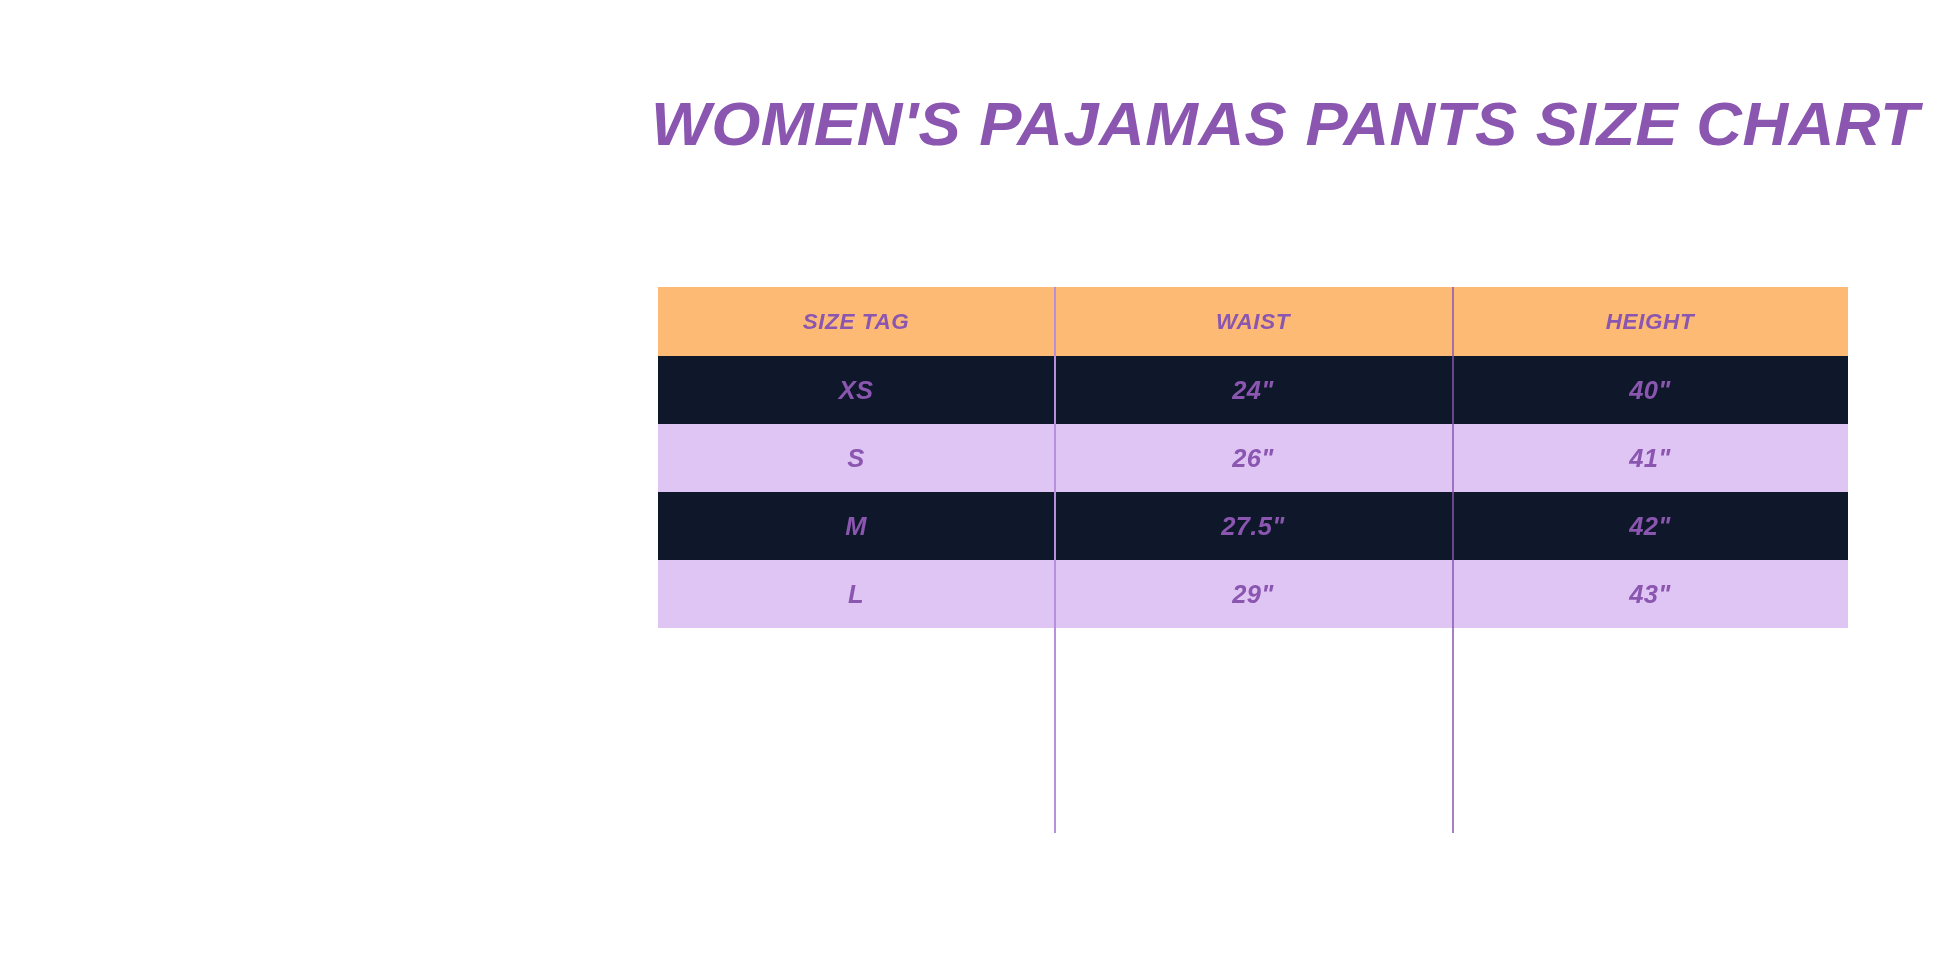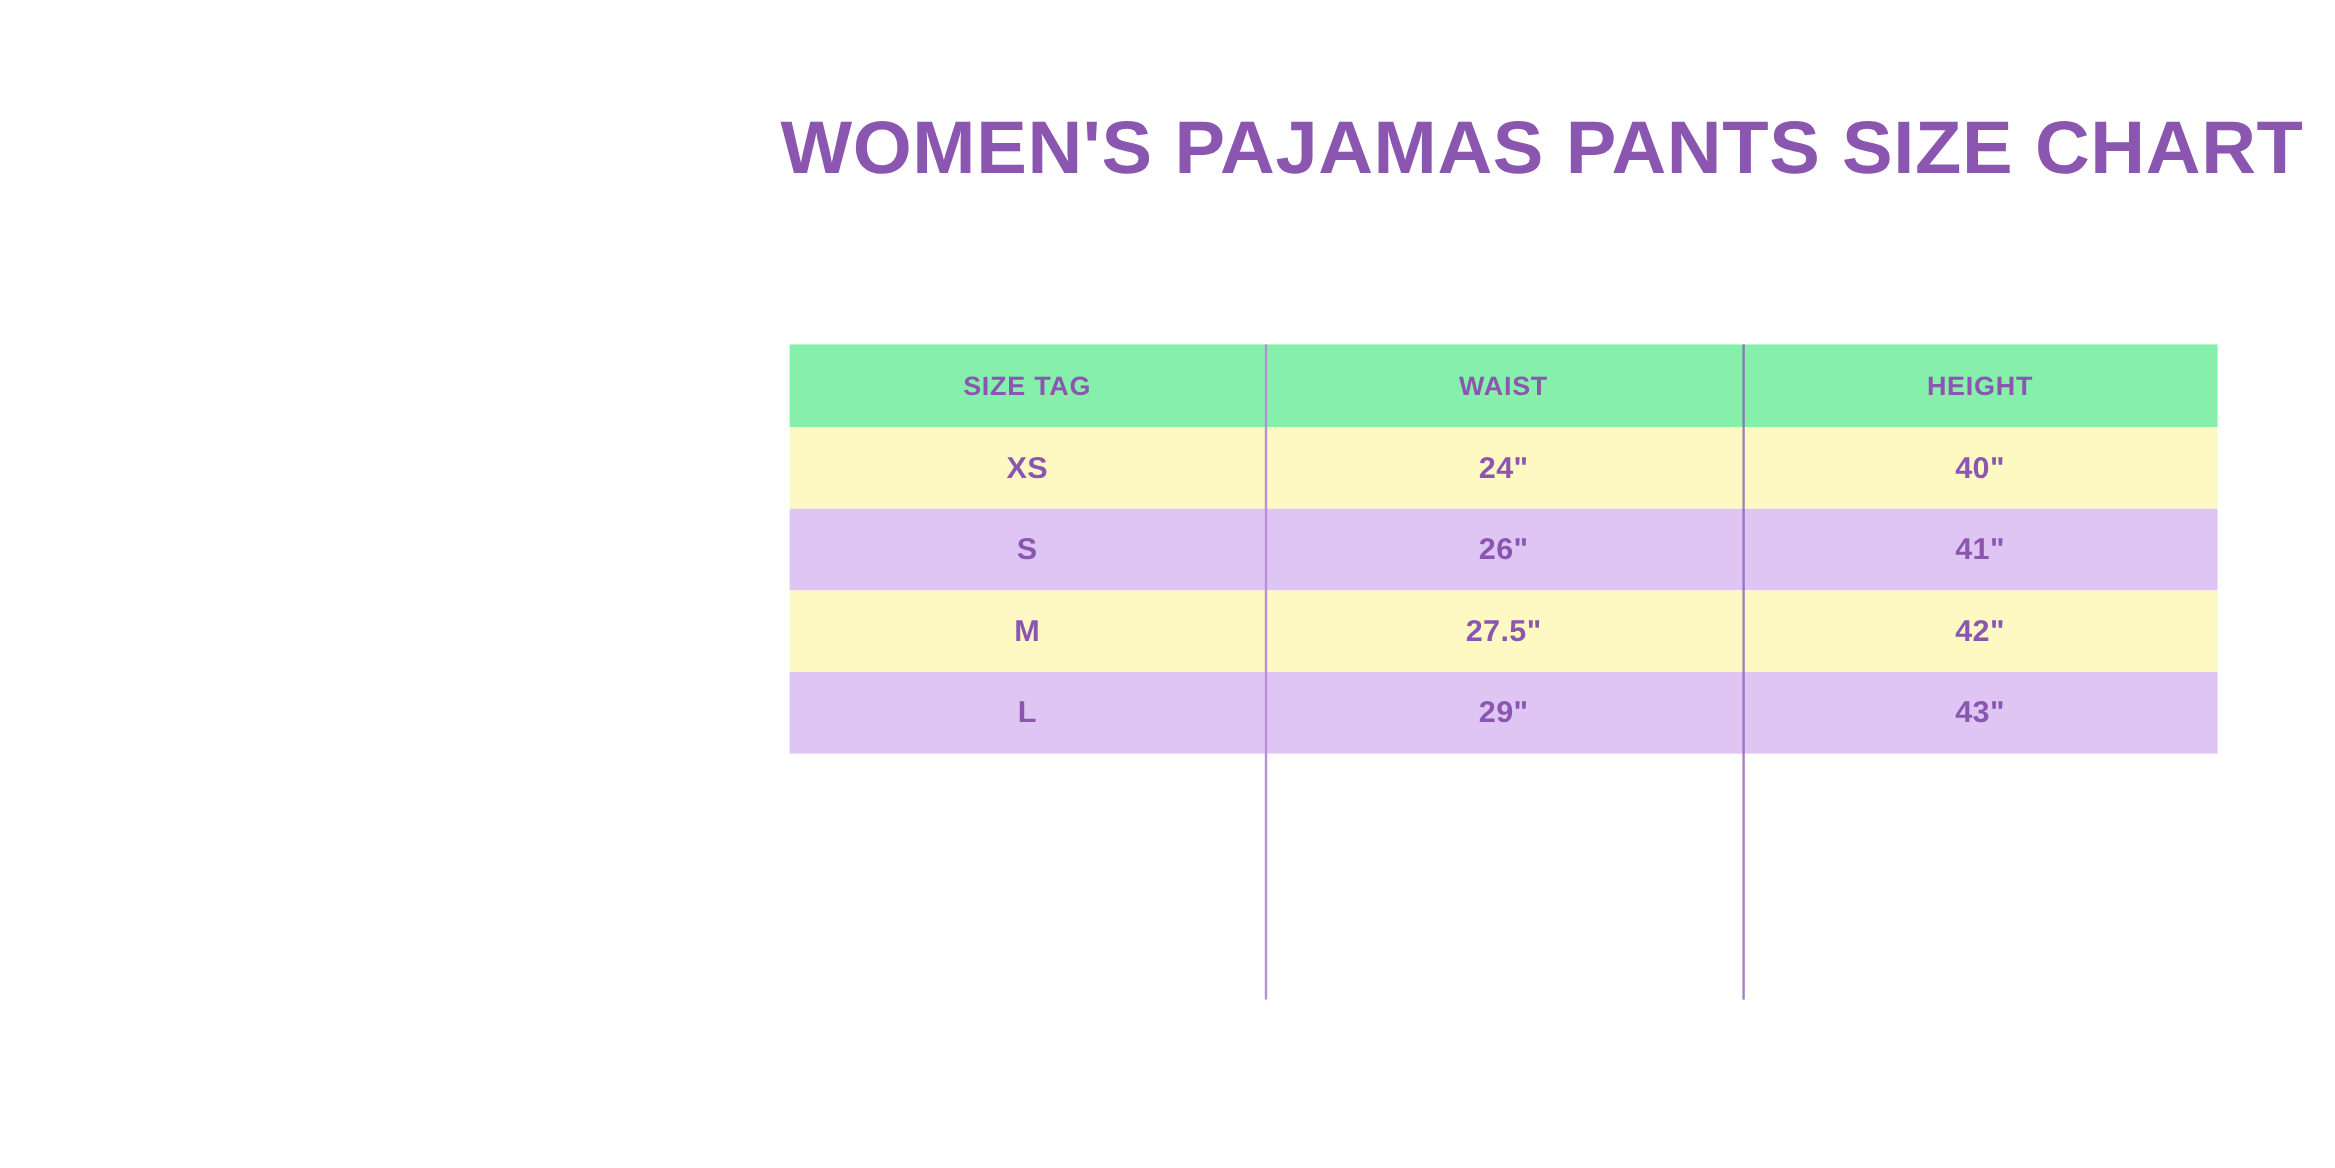--- a/index.html
+++ b/index.html
@@ -12,20 +12,21 @@
     height: 973px;
     font-family: "Liberation Sans", sans-serif;
     overflow: hidden;
     position: relative;
   }
 
   .page {
     position: absolute;
     inset: 0;
     background: #ffffff;
+    font-style: italic;
   }
 
   
   .title {
     position: absolute;
     left: 658px;
     top: 92px;
     width: 1254px;
     text-align: center;
     color: #8a56b0;
@@ -49,22 +50,22 @@
 
   .row {
     position: relative;
     display: flex;
     height: 68px;
     width: 100%;
     box-sizing: border-box;
   }
 
   .row.band   { background: #dfc5f4; }
-  .row.plain  { background: #fef9c3; }
-  .row.header { background: #86efac; height: 69px; }
+  .row.plain  { background: #0f172a; }
+  .row.header { background: #fdba74; height: 69px; }
 
   .cell {
     display: flex;
     align-items: center;
     justify-content: center;
     box-sizing: border-box;
     color: #8a56b0;
     font-weight: 700;
     text-align: center;
     position: relative;

